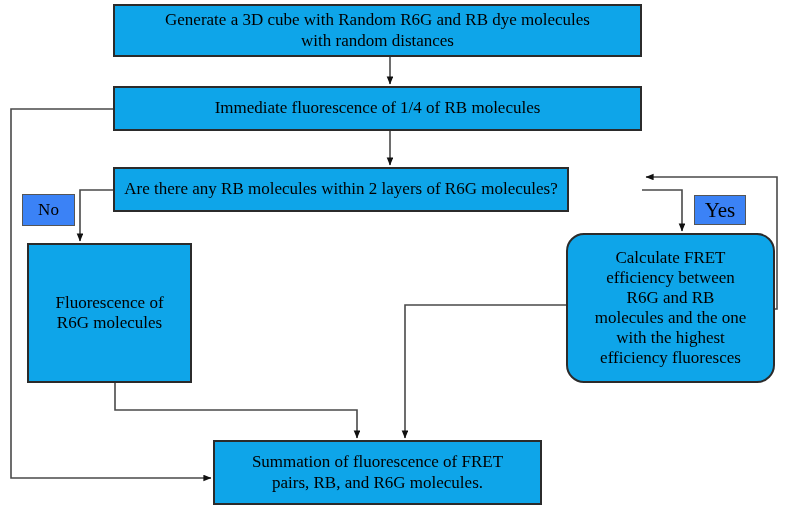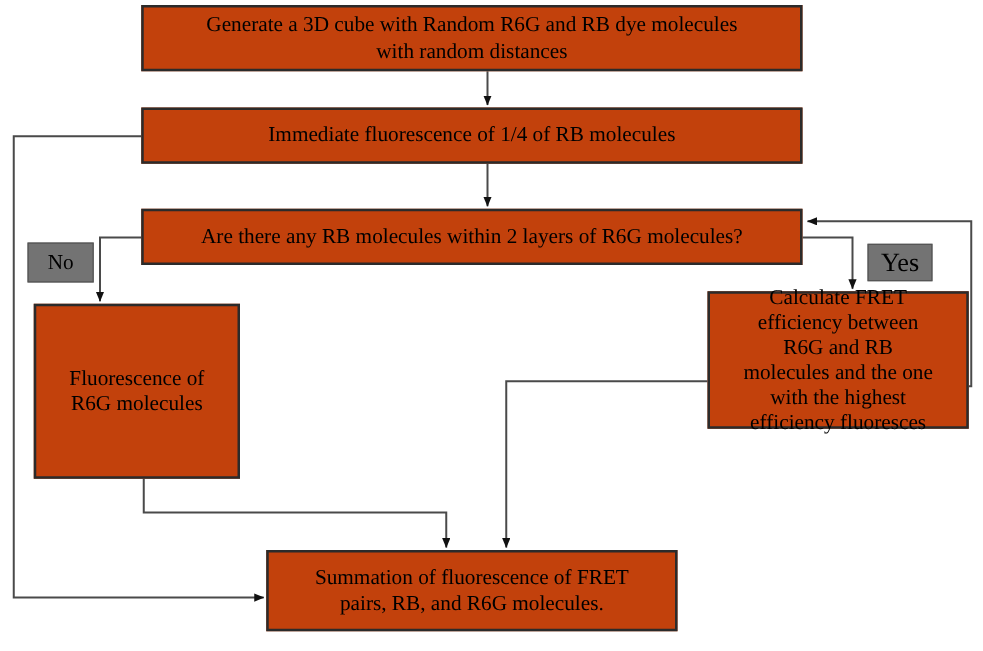--- a/index.html
+++ b/index.html
@@ -20,52 +20,52 @@
     position: absolute;
     left: 0;
     top: 0;
     width: 786px;
     height: 521px;
     pointer-events: none;
   }
   .node {
     position: absolute;
     box-sizing: border-box;
-    background: #c2410c;
+    background: #0ea5e9;
     border: 2px solid #2b2b2b;
     display: flex;
     align-items: center;
     justify-content: center;
     text-align: center;
     color: #000000;
     z-index: 2;
   }
   .node .txt {
     display: block;
     line-height: 1.18;
     padding: 0 6px;
     white-space: pre-line;
   }
   .label-box {
     position: absolute;
     box-sizing: border-box;
-    background: #737373;
+    background: #3b82f6;
     border: 1px solid #555555;
     display: flex;
     align-items: center;
     justify-content: center;
     text-align: center;
     color: #000000;
     z-index: 3;
   }
   
   #node-generate   { left: 113px; top: 4px;   width: 529px; height: 53px;  font-size: 17px; }
   #node-immediate  { left: 113px; top: 86px;  width: 529px; height: 45px;  font-size: 17px; }
-  #node-decision   { left: 113px; top: 167px; width: 529px; height: 45px;  font-size: 17px; }
-  #node-fret       { left: 566px; top: 233px; width: 209px; height: 110px; font-size: 17px; }
+  #node-decision   { left: 113px; top: 167px; width: 456px; height: 45px;  font-size: 17px; }
+  #node-fret       { left: 566px; top: 233px; width: 209px; height: 150px; font-size: 17px; border-radius: 18px; }
   #node-fluor      { left: 27px;  top: 243px; width: 165px; height: 140px; font-size: 17px; }
   #node-sum        { left: 213px; top: 440px; width: 329px; height: 65px;  font-size: 17px; }
   #label-no        { left: 22px;  top: 194px; width: 53px;  height: 32px;  font-size: 17px; }
   #label-yes       { left: 694px; top: 195px; width: 52px;  height: 30px;  font-size: 21px; }
 </style>
 </head>
 <body>
 
 <div id="canvas">
 

